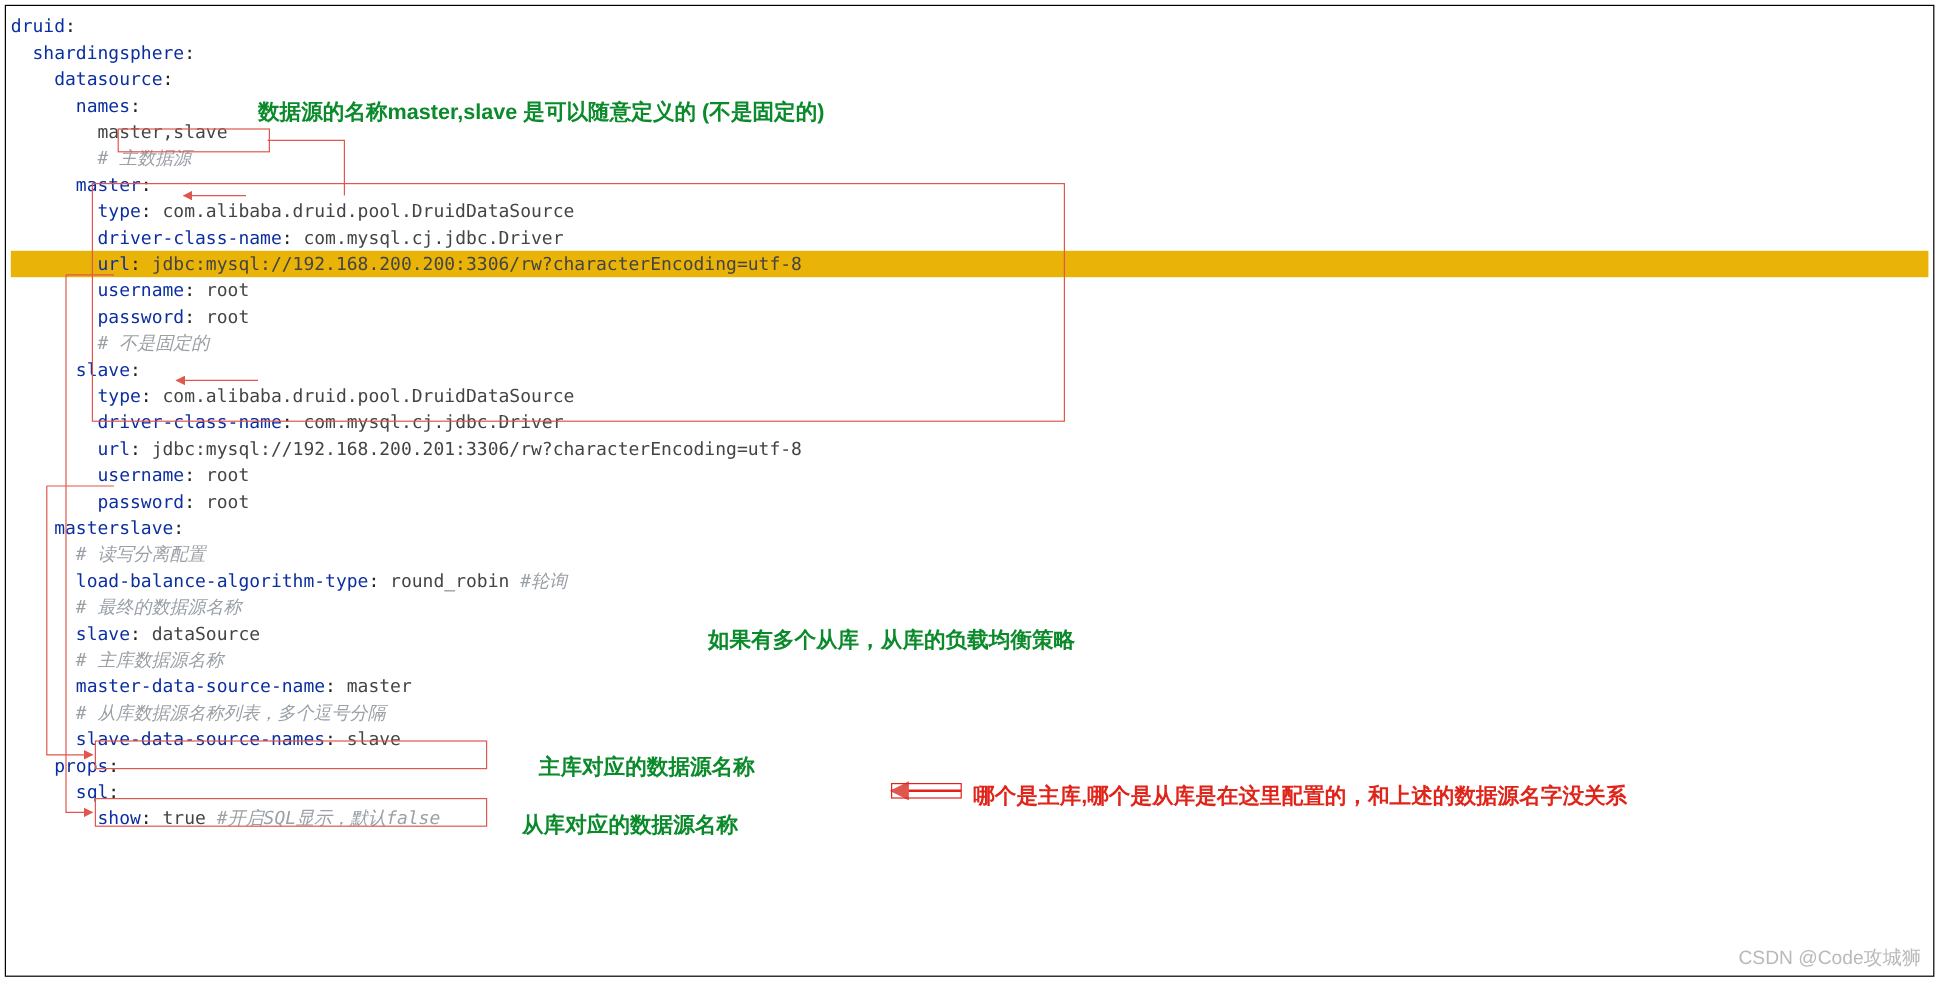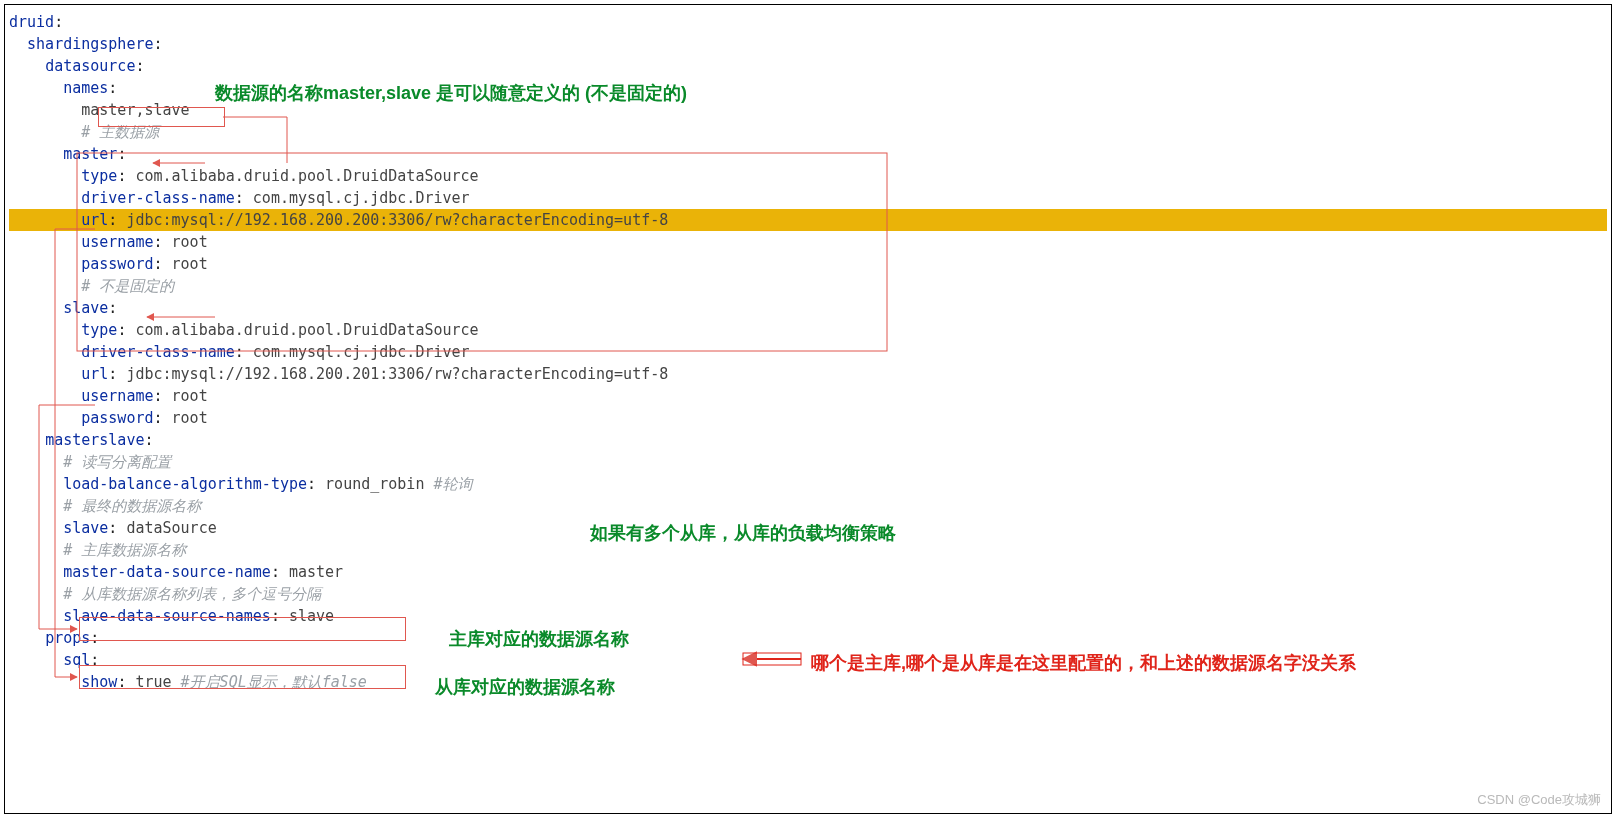--- a/index.html
+++ b/index.html
@@ -5,21 +5,21 @@
   html,body{margin:0;padding:0;font-family:Consolas,Menlo,monospace;font-size:15px;background:#fff;color:#222}
   .frame{border:1px solid #000;margin:4px;padding:6px 4px 12px 4px;position:relative;min-height:790px}
   .line{white-space:pre;line-height:22px}
   .k{color:#0b2ea0}         
   .v{color:#444}            
   .c{color:#9aa0a6;font-style:italic}   
   .hl{background:#eab308}
   .annot{position:absolute;color:#0a8a2a;font-weight:bold;font-family:"Microsoft YaHei","PingFang SC",sans-serif;font-size:18px;white-space:nowrap}
   .rbox{position:absolute;border:1px solid #e0574f;pointer-events:none}
   svg.arrows{position:absolute;top:0;left:0;pointer-events:none}
-  .watermark{position:absolute;right:10px;bottom:4px;color:#b9b9b9;font-size:13px;font-family:"Microsoft YaHei",sans-serif}
+  .watermark{position:absolute;right:10px;bottom:4px;color:#b9b9b9;font-size:16px;font-family:"Microsoft YaHei",sans-serif}
   .gutter-tree{white-space:pre;color:#c8c8c8}
 </style>
 </head>
 <body>
 
 <div class="frame" id="frame">
 
   <div id="code">
       <div class="line"><span class="gutter-tree"></span><span class="k">druid</span><span>:</span></div>
       <div class="line"><span class="gutter-tree">  </span><span class="k">shardingsphere</span><span>:</span></div>

